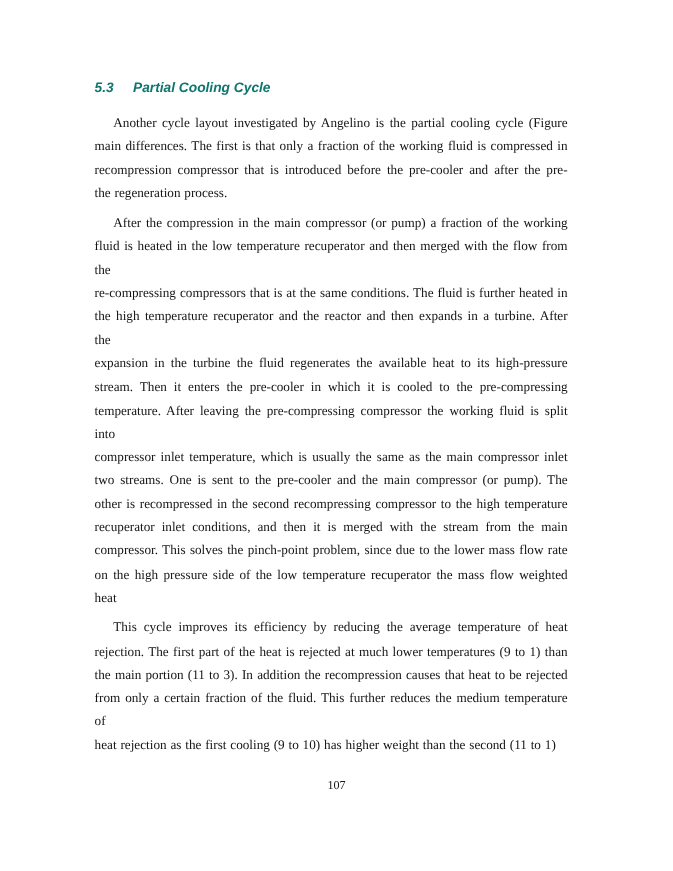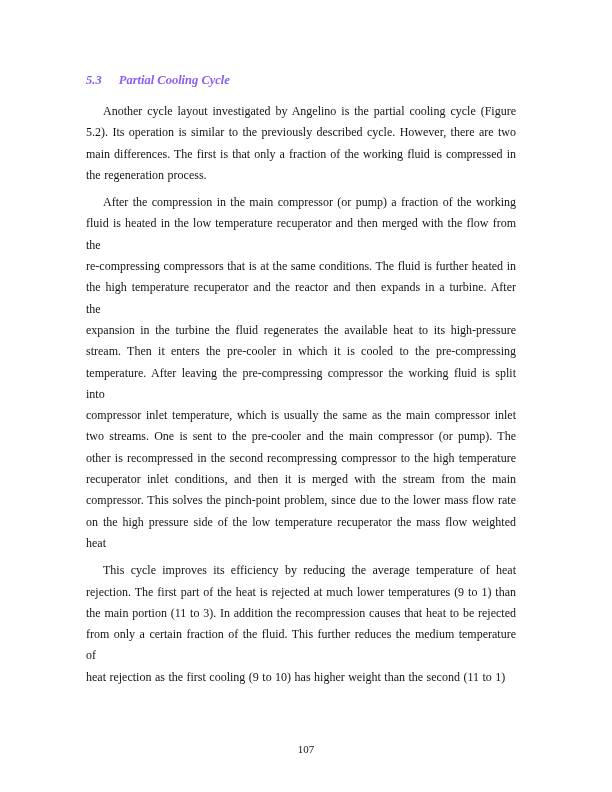--- a/index.html
+++ b/index.html
@@ -16,27 +16,27 @@
     color: #141414;
     overflow: hidden;
   }
   .content {
     position: absolute;
     left: 86px;
     top: 73px;
     width: 442px;
   }
   .heading {
-    font-family: Liberation Serif, serif;
+    font-family: Liberation Sans, sans-serif;
     font-weight: bold;
     font-style: italic;
     font-size: 12.5px;
     line-height: 15px;
     margin: 0 0 13px 0;
-    color: #8b5cf6;
+    color: #0f766e;
   }
   .heading .h-num {
     display: inline-block;
     margin-right: 14px;
   }
   .para {
     margin: 0 12px 6px 0;
   }
   .line {
     font-size: 12px;
@@ -46,43 +46,43 @@
     word-spacing: 0.04em;
   }
   .line.first {
     text-indent: 17px;
   }
   .line.last {
     text-align-last: left;
   }
   .pageno {
     position: absolute;
-    top: 743px;
+    top: 708px;
     left: 0;
     width: 612px;
     text-align: center;
     font-size: 11px;
     line-height: 13px;
     color: #141414;
   }
 </style>
 </head>
 <body>
 
 <div class="page">
   <div class="content">
     <h1 class="heading">
       <span class="h-num">5.3</span>
       <span class="h-title">Partial Cooling Cycle</span>
     </h1>
     <div id="paragraphs">
         <div class="para">
           <div class="line first">Another cycle layout investigated by Angelino is the partial cooling cycle (Figure</div>
-          <div class="line">5.2).  Its operation is similar to the previously described cycle.  However, there are two</div>
           <div class="line">main differences.  The first is that only a fraction of the working fluid is compressed in</div>
+          <div class="line">recompression compressor that is introduced before the pre-cooler and after the pre-</div>
           <div class="line last">the regeneration process.</div>
         </div>
         <div class="para">
           <div class="line first">After the compression in the main compressor (or pump) a fraction of the working</div>
           <div class="line">fluid is heated in the low temperature recuperator and then merged with the flow from the</div>
           <div class="line">re-compressing compressors that is at the same conditions.  The fluid is further heated in</div>
           <div class="line">the high temperature recuperator and the reactor and then expands in a turbine.  After the</div>
           <div class="line">expansion in the turbine the fluid regenerates the available heat to its high-pressure</div>
           <div class="line">stream.  Then it enters the pre-cooler in which it is cooled to the pre-compressing</div>
           <div class="line">temperature.  After leaving the pre-compressing compressor the working fluid is split into</div>

